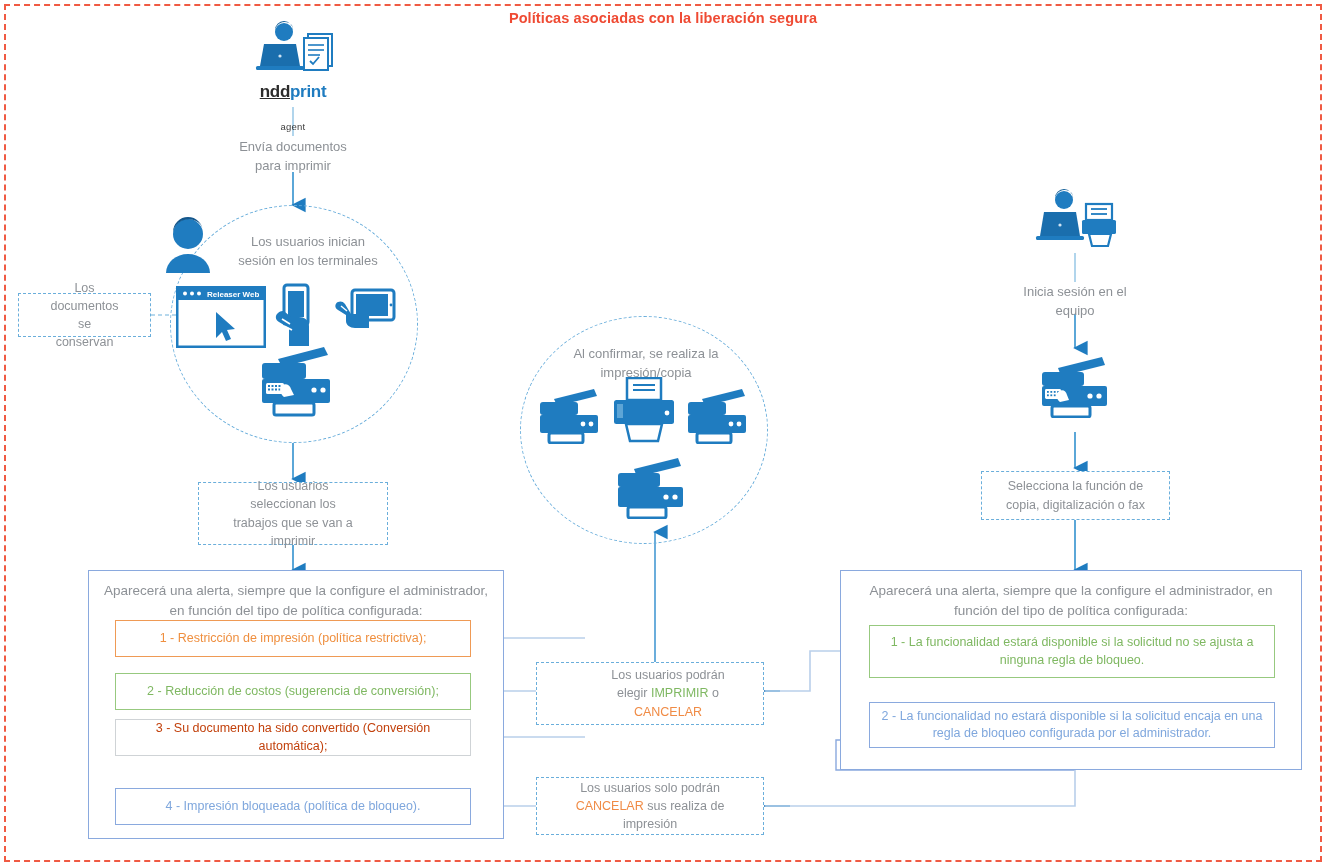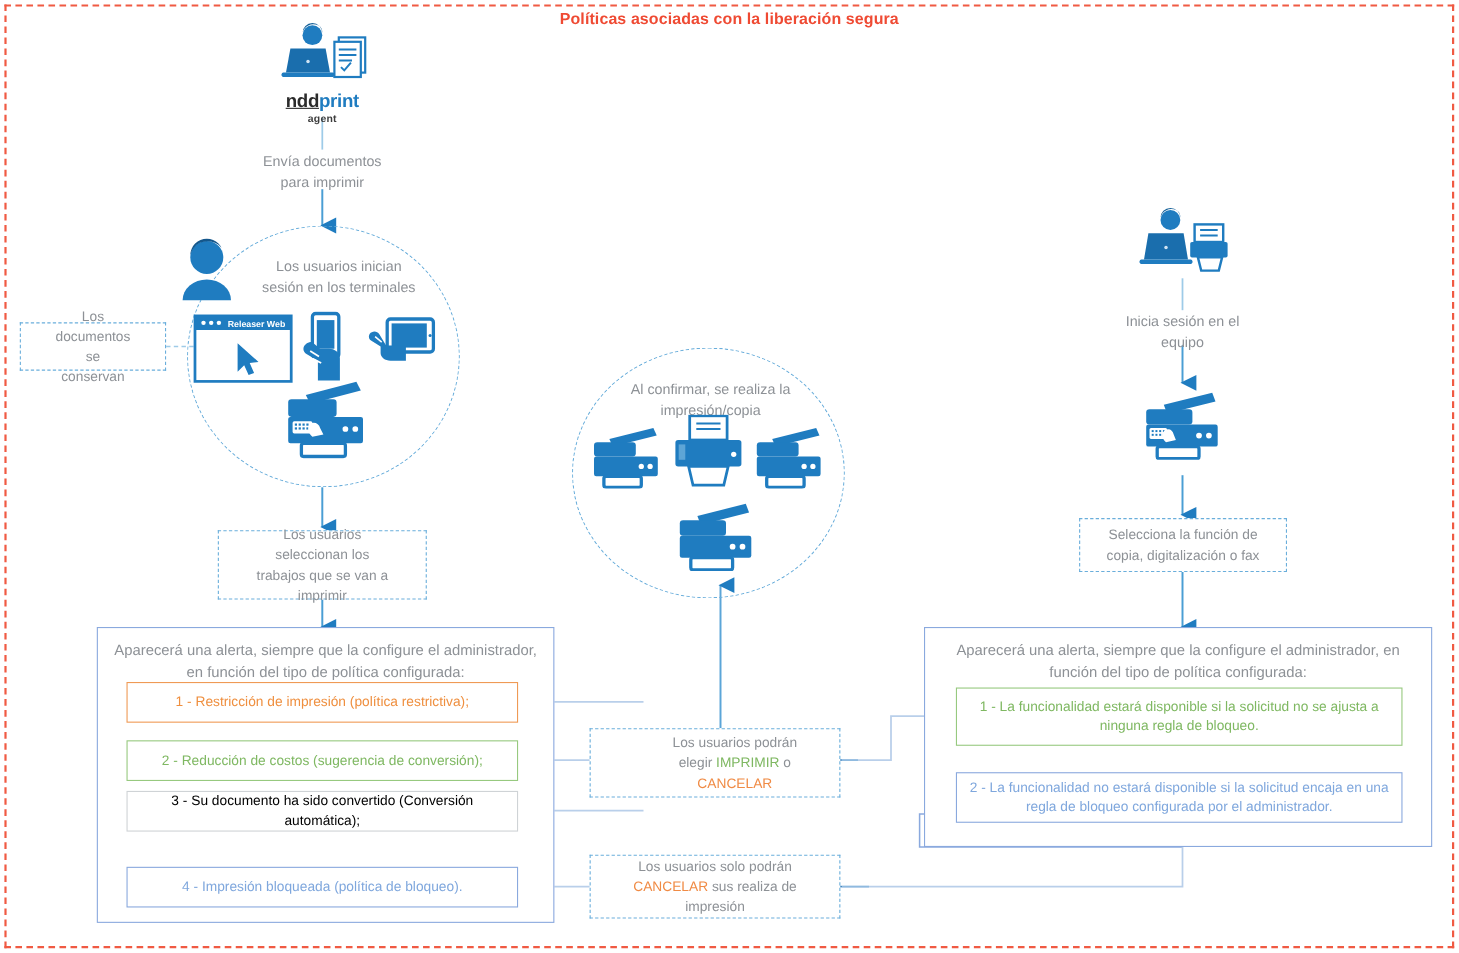--- a/index.html
+++ b/index.html
@@ -56,37 +56,37 @@
     box-sizing:border-box;
     background:#fff;
     display:flex;align-items:center;justify-content:center;
     text-align:center;
     font-size:12.5px;
     line-height:1.4;
     padding:5px 10px;
   }
   .pbox.orange{border:1.5px solid #ef9a55;color:#ef8f3f;}
   .pbox.green{border:1.5px solid #97c97f;color:#7fb862;}
-  .pbox.gray{border:1.3px solid #cfd3d6;color:#000000;}
+  .pbox.gray{border:1.3px solid #cfd3d6;color:#c2410c;}
   .pbox.blue{border:1.5px solid #8aa9de;color:#7fa7dd;}
   .ellipse{
     position:absolute;
     border:1.5px dashed #6aaedb;
     border-radius:50%;
     box-sizing:border-box;
   }
   svg.lines{position:absolute;left:0;top:0;width:1326px;height:866px;pointer-events:none;}
   .icon{position:absolute;}
   .logo{
     position:absolute;text-align:center;width:120px;
   }
   .logo .l1{font-size:17px;font-weight:bold;letter-spacing:-.3px;}
   .logo .l1 .a{color:#2b2b2b;text-decoration:underline;}
   .logo .l1 .b{color:#1f7cc0;}
-  .logo .l2{font-size:9.5px;color:#3d3d3d;margin-top:1px;letter-spacing:.2px;font-weight:bold;}
+  .logo .l2{font-size:9.5px;color:#3d3d3d;margin-top:19px;letter-spacing:.2px;}
   .green-t{color:#7fb862;}
   .orange-t{color:#f08b45;}
 </style>
 </head>
 <body>
 
 <div id="stage">
 
   <div class="outer-frame"></div>
 

